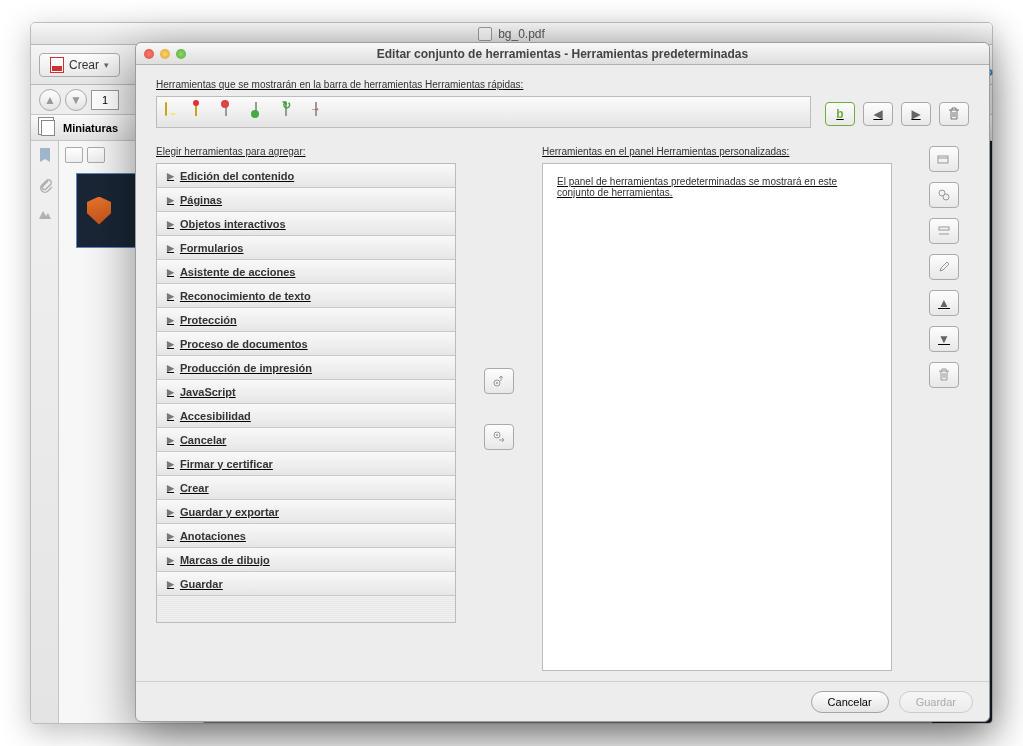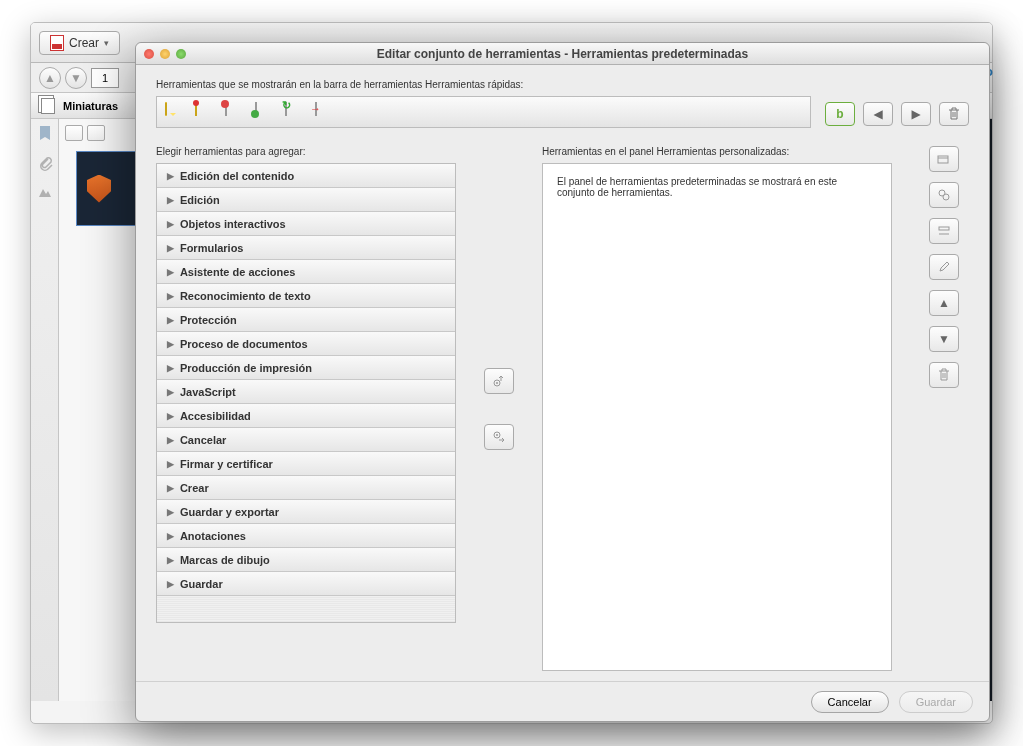--- a/index.html
+++ b/index.html
@@ -183,21 +183,21 @@
   display: flex; align-items: center;
   position: relative;
   font-weight: bold;
 }
 .traffic { display:flex; gap:6px; position:absolute; left:8px; }
 .tl { width:10px; height:10px; border-radius:50%; }
 .tl.r{background:radial-gradient(#ff7a6f,#d84d3f);} 
 .tl.y{background:radial-gradient(#ffd36c,#dba033);} 
 .tl.g{background:radial-gradient(#8adc6b,#5aa53e);}
 .dlg-title { flex:1; text-align:center; font-size:12px; color:#444; }
-.dlg-body { flex:1; padding: 14px 20px 10px 20px; display:flex; flex-direction:column; }
+.dlg-body { flex:1; padding: 14px 20px 10px 20px; display:flex; flex-direction:column;text-decoration:underline; }
 
 .quick-row { display:flex; align-items:flex-end; }
 .quick-left { flex:1; }
 .quick-label { font-size:10px; color:#333; margin-bottom:6px; }
 .quick-bar {
   height: 32px;
   background: linear-gradient(#fbfbfb,#e4e4e4);
   border: 1px solid #bcbcbc;
   display:flex; align-items:center;
   padding: 0 8px; gap:10px;
@@ -279,20 +279,24 @@
 .pill-btn.disabled { color:#aaa; border-color:#ccc; background:linear-gradient(#f6f6f6,#ececec);}
 .right-text-tab {
   position:absolute; top:64px; right:30px;
   color:#2a7ab8; font-weight:bold; font-size:13px;
 }
 </style>
 </head>
 <body>
 
 <div class="main-window">
+  <div class="titlebar">
+    <span class="doc-icon"></span>
+    <span>bg_0.pdf</span>
+  </div>
   <div class="toolbar">
     <div class="tb-btn">
       <span class="pdf-icon"></span>
       <span>Crear</span>
       <span class="chev">▾</span>
     </div>
   </div>
   <div class="subbar">
     <div class="circ-btn">▲</div>
     <div class="circ-btn">▼</div>
@@ -369,21 +373,21 @@
     <div class="mid-row">
       <div class="col">
         <div class="col-label">Elegir herramientas para agregar:</div>
         <div class="cat-list">
           <div class="cat-item">
               <span class="tri">▶</span>
               <span>Edición del contenido</span>
             </div>
           <div class="cat-item">
               <span class="tri">▶</span>
-              <span>Edición</span>
+              <span>Páginas</span>
             </div>
           <div class="cat-item">
               <span class="tri">▶</span>
               <span>Objetos interactivos</span>
             </div>
           <div class="cat-item">
               <span class="tri">▶</span>
               <span>Formularios</span>
             </div>
           <div class="cat-item">

